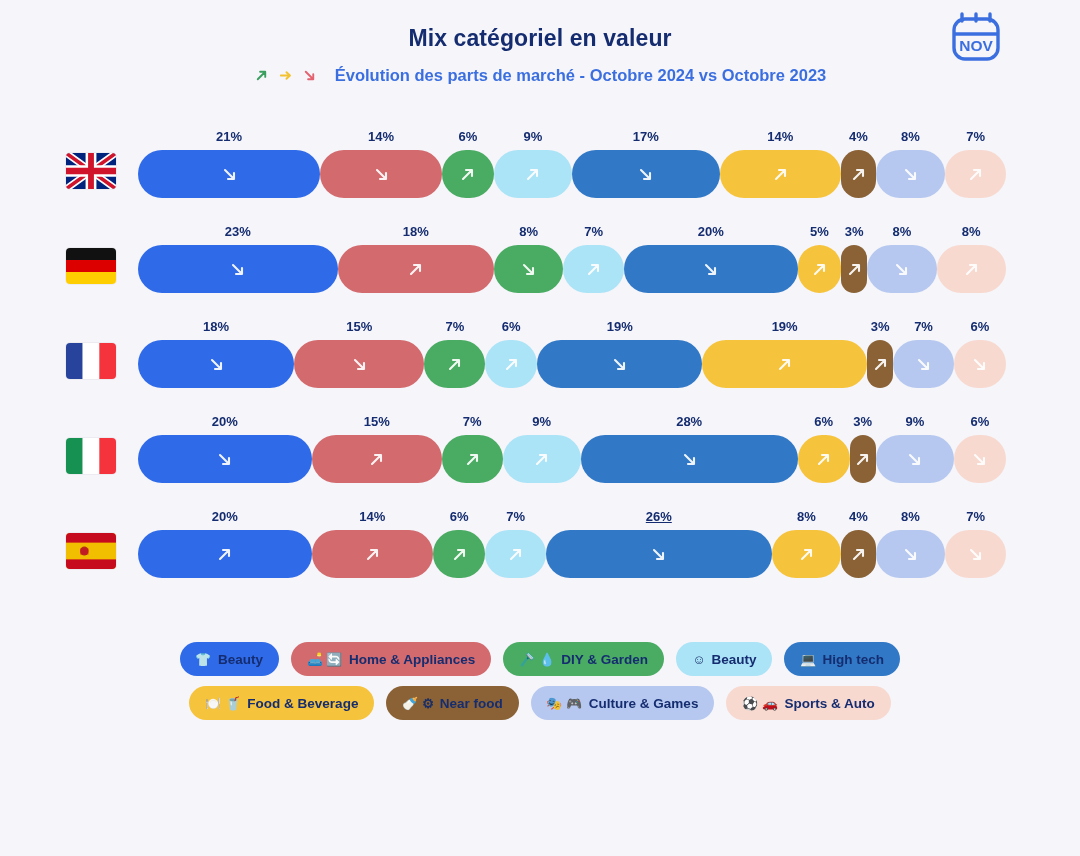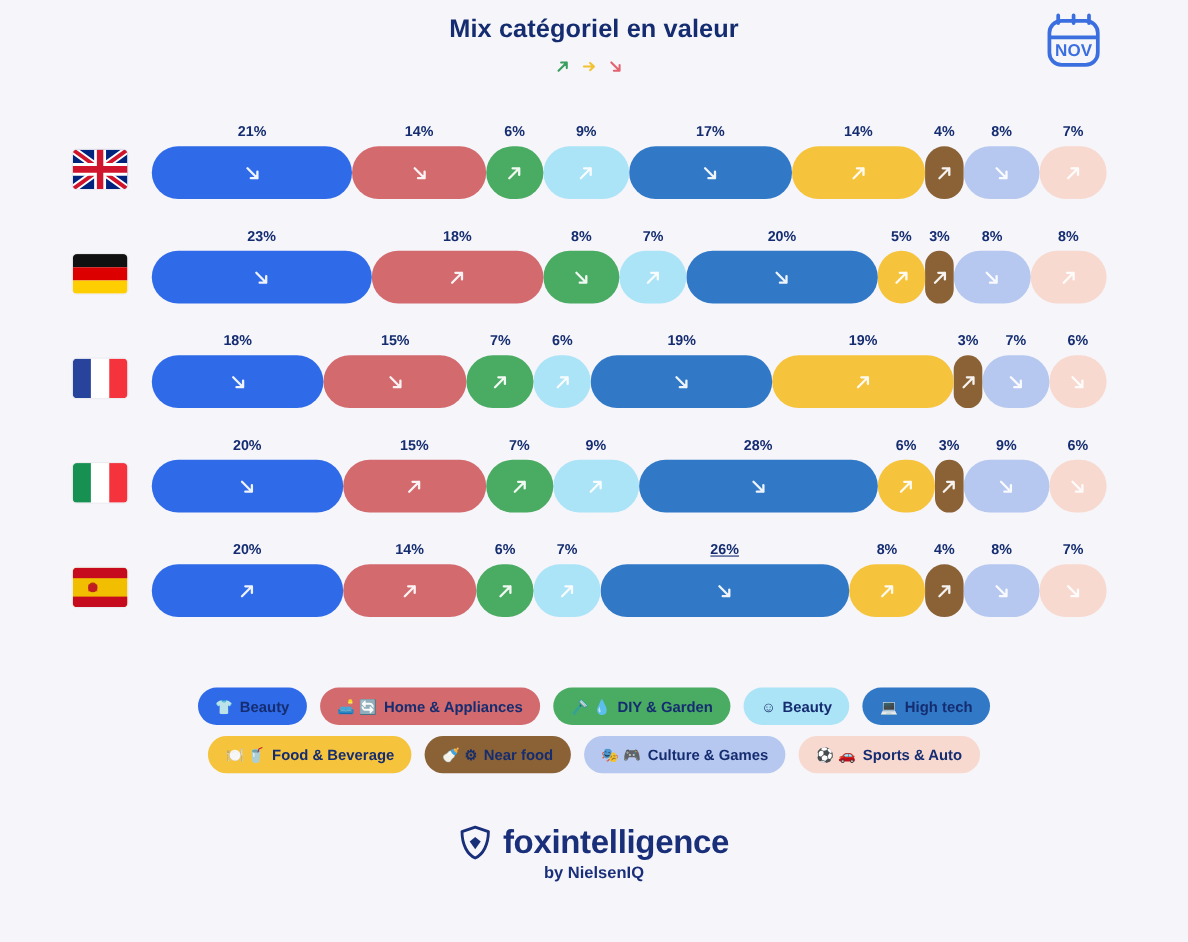--- a/index.html
+++ b/index.html
@@ -5,21 +5,21 @@
   * { box-sizing: border-box; margin: 0; padding: 0; }
   html, body {
     width: 1080px; height: 856px;
     background: #f5f5fa;
     font-family: "Liberation Sans", sans-serif;
     overflow: hidden;
   }
   .page { position: relative; width: 1080px; height: 856px; }
 
   
-  .header { position: relative; padding-top: 12px; text-align: center; }
+  .header { position: relative; padding-top: 24px; text-align: center; }
   .title {
     font-size: 23px; font-weight: bold; color: #152d70;
     letter-spacing: .1px; line-height: 28px;
   }
   .subtitle-row {
     display: flex; align-items: center; justify-content: center;
     gap: 9px; margin-top: 13px;
   }
   .arrow-trio { display: flex; align-items: center; gap: 9px; margin-right: 9px; }
   .arrow-trio svg { display: block; }
@@ -95,20 +95,21 @@
         <svg width="15" height="15" viewBox="0 0 16 16">
           <path d="M4 12 L12 4 M12 4 H6.5 M12 4 V9.5" stroke="#3a9e5e" stroke-width="2" fill="none" stroke-linecap="round" stroke-linejoin="round"></path>
         </svg>
         <svg width="15" height="15" viewBox="0 0 16 16">
           <path d="M3 8 H12.5 M9 4.5 L12.8 8 L9 11.5" stroke="#f2c230" stroke-width="2" fill="none" stroke-linecap="round" stroke-linejoin="round"></path>
         </svg>
         <svg width="15" height="15" viewBox="0 0 16 16">
           <path d="M4 4 L12 12 M12 12 H6.5 M12 12 V6.5" stroke="#e4626f" stroke-width="2" fill="none" stroke-linecap="round" stroke-linejoin="round"></path>
         </svg>
       </span>
+      <span class="subtitle">Évolution des parts de marché - Octobre 2024 vs Octobre 2023</span>
     </div>
 
     <div class="cal-icon">
       <svg width="58" height="58" viewBox="0 0 58 58">
         <path d="M15 6 V13 M29 6 V13 M43 6 V13" stroke="#3b6fe0" stroke-width="3.4" fill="none" stroke-linecap="round"></path>
         <rect x="7" y="11" width="44" height="40" rx="11" fill="none" stroke="#3b6fe0" stroke-width="3.4"></rect>
         <path d="M7 26 H51" stroke="#3b6fe0" stroke-width="3.4"></path>
         <text x="29" y="43" text-anchor="middle" font-family="Liberation Sans, sans-serif" font-size="15.5" font-weight="bold" fill="#3b6fe0">NOV</text>
       </svg>
     </div>
@@ -502,23 +503,13 @@
           <span class="gl">🎭 🎮</span>
           <span>Culture &amp; Games</span>
         </div>
         <div class="chip" style="background: rgb(248, 217, 208); color: rgb(21, 45, 112);">
           <span class="gl">⚽ 🚗</span>
           <span>Sports &amp; Auto</span>
         </div>
       </div>
     </div>
 
-  <div class="footer">
-    <div class="brand">
-      <svg width="30" height="32" viewBox="0 0 30 32">
-        <path d="M15 2 L27 6 C27 18 22 27 15 30 C8 27 3 18 3 6 Z" fill="none" stroke="#1a2f7a" stroke-width="2.6" stroke-linejoin="round"></path>
-        <path d="M15 11 L20 15 L15 22 L10 15 Z" fill="#1a2f7a"></path>
-      </svg>
-      <span class="brand-name">foxintelligence</span>
-    </div>
-    <div class="brand-sub">by NielsenIQ</div>
-  </div>
 </div>
 
 </body></html>

